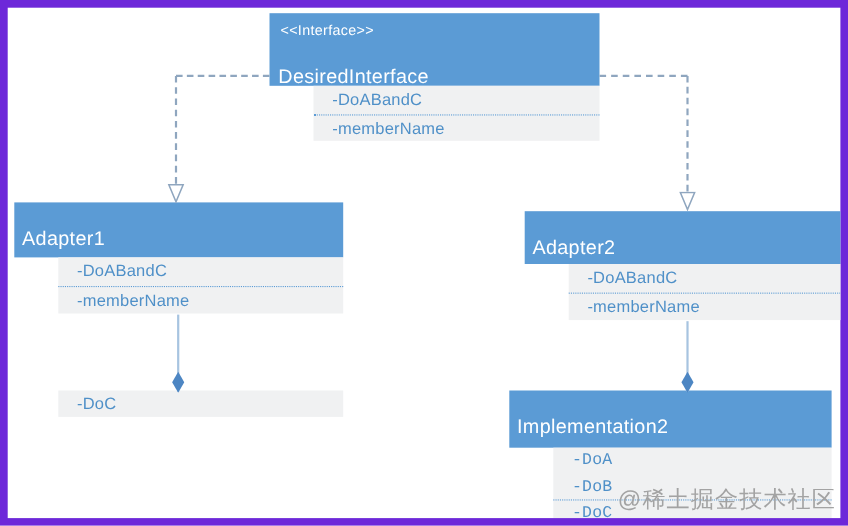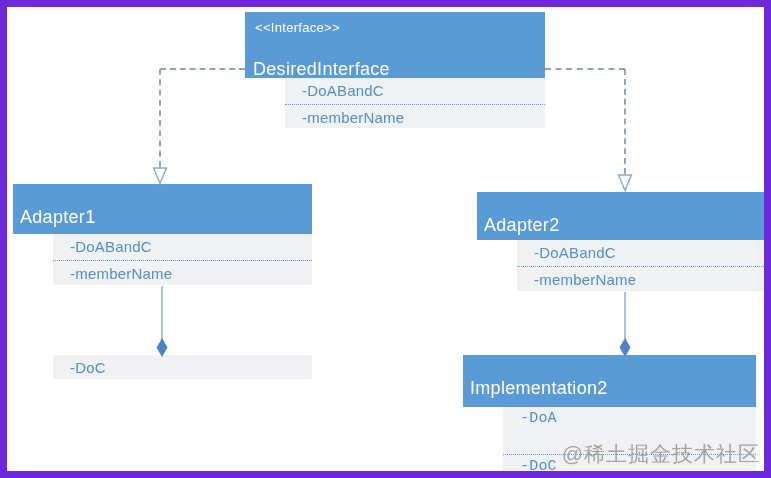--- a/index.html
+++ b/index.html
@@ -113,20 +113,21 @@
     </div>
   </div>
 
   <div class="uml-box box-impl2" style="left:456px;top:348px;width:293px">
     <div class="hdr hdr-1line" style="height:52px">
       <span class="cls-name">Implementation2</span>
     </div>
     <div class="bdy">
       <div class="grp" style="height:47px">
         <div class="member">-DoA</div>
+        <div class="member">-DoB</div>
       </div>
       <div class="grp" style="height:24px">
         <div class="member">-DoC</div>
       </div>
     </div>
   </div>
 
   <div>
     <div class="edge dash-h" style="left:153px;top:61px;width:85px"></div>
     <div class="edge dash-v" style="left:152px;top:62px;height:98px"></div>

